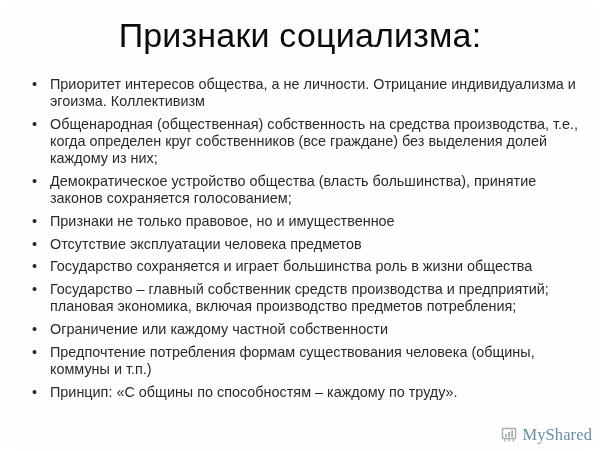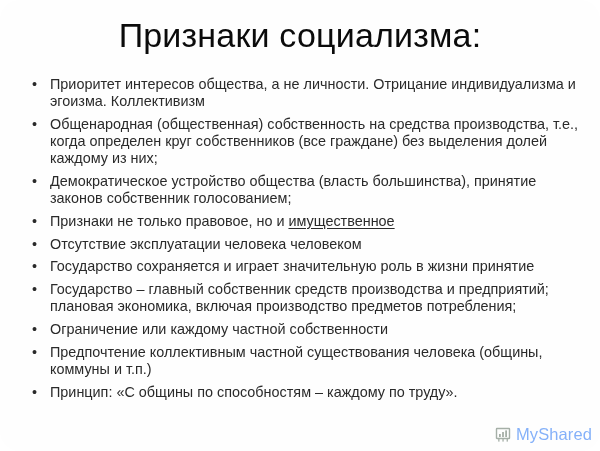--- a/index.html
+++ b/index.html
@@ -73,21 +73,20 @@
     line-height: 17.2px;
     color: #2a2a2a;
     text-align: left;
   }
 
   .bullet-text {
     display: block;
   }
 
   .underlined {
-    text-decoration: underline;
     text-underline-offset: 1.5px;
   }
 
   .watermark {
     position: absolute;
     right: 8px;
     bottom: 8px;
     display: flex;
     align-items: center;
     gap: 4px;
@@ -97,22 +96,22 @@
 
   .watermark-icon {
     display: block;
     width: 17px;
     height: 17px;
   }
 
   .watermark-text {
     font-size: 16.5px;
     line-height: 17px;
-    color: #3b82f6;
-    font-family: Liberation Sans, sans-serif;
+    color: #0c4a6e;
+    font-family: Liberation Serif, serif;
     letter-spacing: 0.1px;
   }
 </style>
 </head>
 <body>
 
 <div class="slide">
 
   <div class="slide-title">Признаки социализма:</div>
 
@@ -123,51 +122,51 @@
       <span class="bullet-text">Приоритет интересов общества, а не личности. Отрицание индивидуализма и эгоизма. Коллективизм</span>
     </li>
 
     <li class="bullet-item">
       <span class="bullet-marker">•</span>
       <span class="bullet-text">Общенародная (общественная) собственность на средства производства, т.е., когда определен круг собственников (все граждане) без выделения долей каждому из них;</span>
     </li>
 
     <li class="bullet-item">
       <span class="bullet-marker">•</span>
-      <span class="bullet-text">Демократическое устройство общества (власть большинства), принятие законов собственник голосованием;</span>
+      <span class="bullet-text">Демократическое устройство общества (власть большинства), принятие законов сохраняется голосованием;</span>
     </li>
 
     <li class="bullet-item">
       <span class="bullet-marker">•</span>
       <span class="bullet-text"><span>Признаки не только правовое, но и </span><span class="underlined">имущественное</span></span>
     </li>
 
     <li class="bullet-item">
       <span class="bullet-marker">•</span>
-      <span class="bullet-text">Отсутствие эксплуатации человека человеком</span>
+      <span class="bullet-text">Отсутствие эксплуатации человека предметов</span>
     </li>
 
     <li class="bullet-item">
       <span class="bullet-marker">•</span>
-      <span class="bullet-text">Государство сохраняется и играет значительную роль в жизни принятие</span>
+      <span class="bullet-text">Государство сохраняется и играет большинства роль в жизни общества</span>
     </li>
 
     <li class="bullet-item">
       <span class="bullet-marker">•</span>
       <span class="bullet-text">Государство – главный собственник средств производства и предприятий; плановая экономика, включая производство предметов потребления;</span>
     </li>
 
     <li class="bullet-item">
       <span class="bullet-marker">•</span>
       <span class="bullet-text">Ограничение или каждому частной собственности</span>
     </li>
 
     <li class="bullet-item">
       <span class="bullet-marker">•</span>
-      <span class="bullet-text">Предпочтение коллективным частной существования человека (общины, коммуны и т.п.)</span>
+      <span class="bullet-text">Предпочтение потребления формам существования человека (общины, коммуны и т.п.)</span>
     </li>
 
     <li class="bullet-item">
       <span class="bullet-marker">•</span>
       <span class="bullet-text">Принцип: «С общины по способностям – каждому по труду».</span>
     </li>
 
   </ul>
 
   <div class="watermark">

